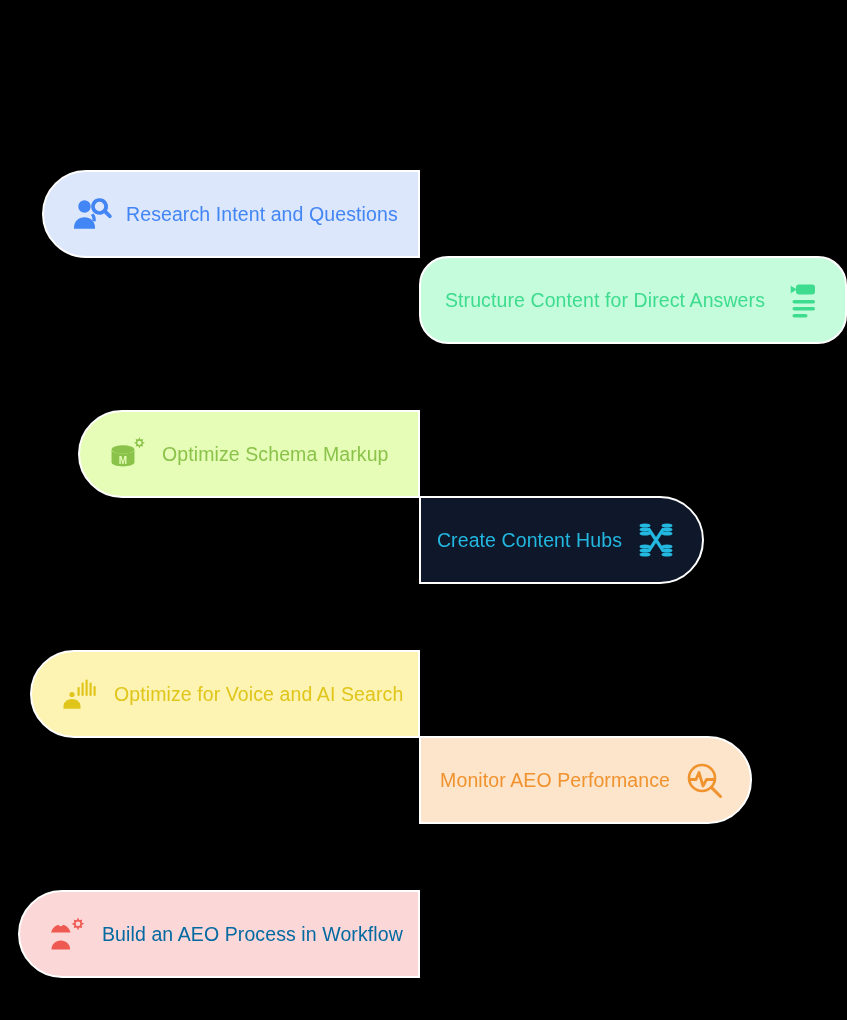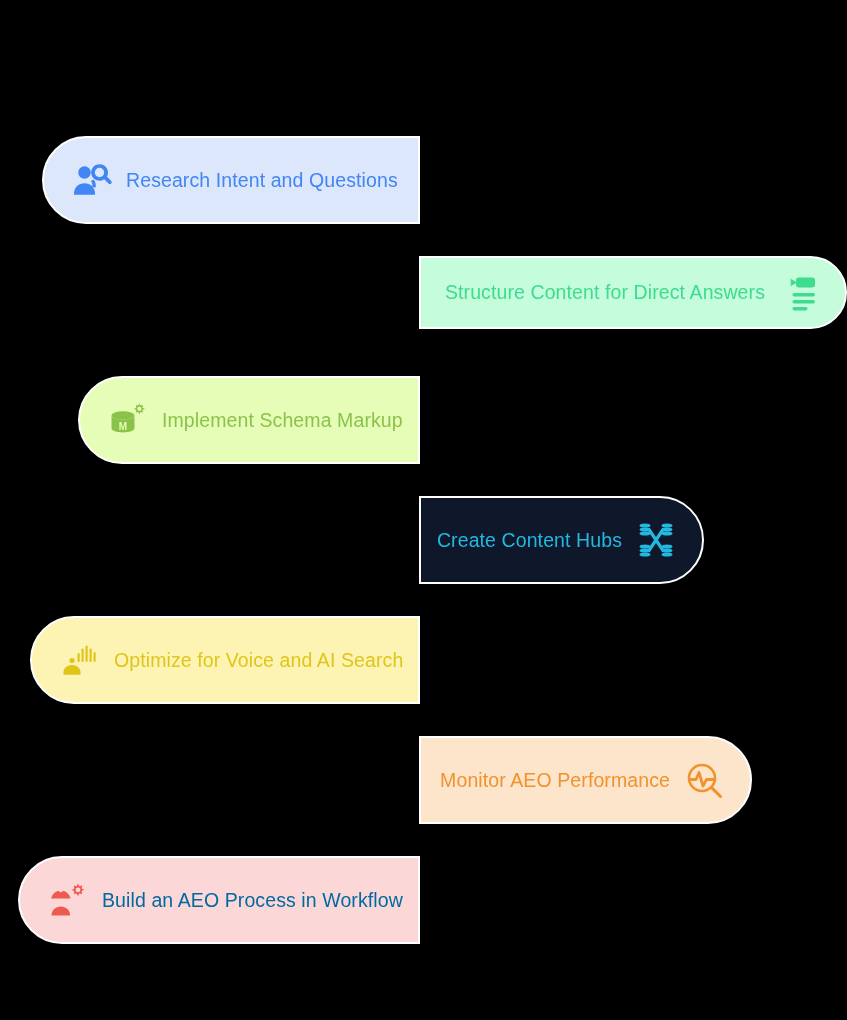--- a/index.html
+++ b/index.html
@@ -28,20 +28,21 @@
     border: 2px solid #ffffff;
   }
   .bar.left {
     justify-content: flex-start;
     border-top-left-radius: 44px;
     border-bottom-left-radius: 44px;
     border-top-right-radius: 0;
     border-bottom-right-radius: 0;
     padding-left: 28px;
     padding-right: 14px;
+    margin-top: 34px;
   }
   .bar.right {
     justify-content: flex-end;
     border-top-right-radius: 44px;
     border-bottom-right-radius: 44px;
     border-top-left-radius: 0;
     border-bottom-left-radius: 0;
     padding-right: 26px;
     padding-left: 14px;
   }
@@ -71,21 +72,21 @@
       <span class="bar-icon">
         <svg viewBox="0 0 40 40" width="40" height="40" fill="#4285f4">
         <circle cx="12.5" cy="12.5" r="6.2"></circle>
         <path d="M2 33.5c0-6.2 4.9-10.2 10.5-10.2S23 27.3 23 33.5v1.2H2z"></path>
         <path d="M27.5 4.2a8.3 8.3 0 1 0 4.7 15.1l4.3 4.3a1.9 1.9 0 0 0 2.7-2.7l-4.3-4.3A8.3 8.3 0 0 0 27.5 4.2zm0 3.6a4.7 4.7 0 1 1 0 9.4 4.7 4.7 0 0 1 0-9.4z"></path>
         <path d="M21.5 19.5c2.2 2.3 2.6 5.2 2.2 8l-3.4-.6c.3-2.3 0-4.2-1.4-5.8z"></path>
       </svg>
       </span>
       <span class="bar-label" style="color: rgb(66, 133, 244);">Research Intent and Questions</span>
     </div>
-    <div class="bar right" style="left: 419px; top: 256px; width: 428px; height: 73px; background: rgb(197, 252, 220); border-color: rgb(255, 255, 255);">
+    <div class="bar right" style="left: 419px; top: 256px; width: 428px; height: 88px; background: rgb(197, 252, 220); border-color: rgb(255, 255, 255); border-radius: 29px;">
       <span class="bar-label" style="color: rgb(61, 220, 142);">Structure Content for Direct Answers</span>
       <span class="bar-icon">
         <svg viewBox="0 0 40 40" width="40" height="40" fill="#3ddc8e">
         <rect x="17" y="4.5" width="19" height="10" rx="3"></rect>
         <path d="M3.5 9.5h8.2V5.8l6.2 3.7-6.2 3.7V9.5H3.5z"></path>
         <rect x="13.5" y="20" width="22.5" height="3.6" rx="1.8"></rect>
         <rect x="13.5" y="27" width="22.5" height="3.6" rx="1.8"></rect>
         <rect x="13.5" y="34" width="15" height="3.6" rx="1.8"></rect>
       </svg>
       </span>
@@ -93,21 +94,21 @@
     <div class="bar left" style="left: 78px; top: 376px; width: 342px; height: 88px; background: rgb(230, 253, 184); border-color: rgb(255, 255, 255);">
       <span class="bar-icon">
         <svg viewBox="0 0 40 40" width="40" height="40" fill="#8bc34a">
         <ellipse cx="15" cy="15.5" rx="11.5" ry="4.2"></ellipse>
         <path d="M3.5 15.5v12.8c0 2.3 5.1 4.2 11.5 4.2s11.5-1.9 11.5-4.2V15.5c0 2.3-5.1 4.2-11.5 4.2S3.5 17.8 3.5 15.5z"></path>
         <text x="15" y="29.5" font-family="Liberation Sans, sans-serif" font-size="10" font-weight="bold" text-anchor="middle" fill="#e6fdb8">M</text>
         <path d="M31.4 3.2l1.1 2.4 2.6-.5-.6 2.6 2.4 1.1-2.4 1.1.6 2.6-2.6-.5-1.1 2.4-1.1-2.4-2.6.5.6-2.6-2.4-1.1 2.4-1.1-.6-2.6 2.6.5z"></path>
         <circle cx="31.4" cy="8.8" r="2.1" fill="#e6fdb8"></circle>
       </svg>
       </span>
-      <span class="bar-label" style="color: rgb(139, 195, 74);">Implement Schema Markup</span>
+      <span class="bar-label" style="color: rgb(139, 195, 74);">Optimize Schema Markup</span>
     </div>
     <div class="bar right" style="left: 419px; top: 496px; width: 285px; height: 88px; background: #0f172a; border-color: rgb(255, 255, 255);">
       <span class="bar-label" style="color: rgb(34, 184, 224);">Create Content Hubs</span>
       <span class="bar-icon">
         <svg viewBox="0 0 40 40" width="40" height="40" fill="#22b8e0" stroke="#22b8e0">
         <path d="M13 9.5 L27 30.5 M27 9.5 L13 30.5" stroke-width="3.2" fill="none" stroke-linecap="round"></path>
         <g stroke="none">
           <ellipse cx="9" cy="5.5" rx="5.4" ry="2"></ellipse>
             <ellipse cx="9" cy="9.5" rx="5.4" ry="2"></ellipse>
             <ellipse cx="9" cy="13.5" rx="5.4" ry="2"></ellipse>

